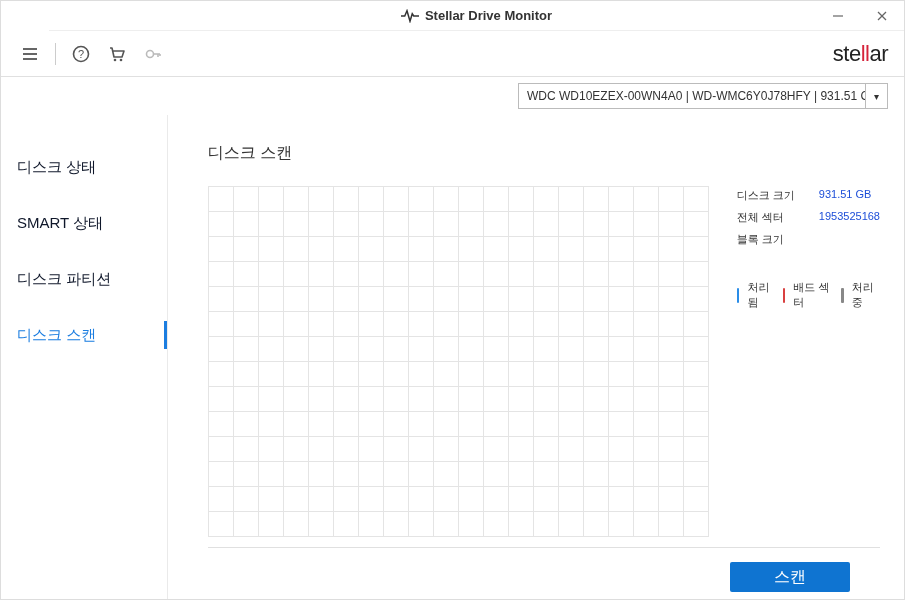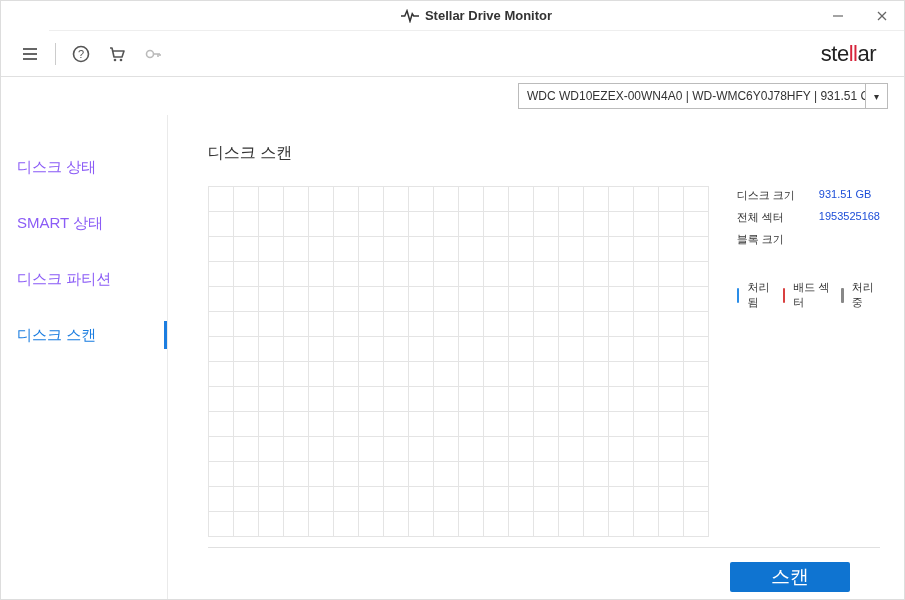--- a/index.html
+++ b/index.html
@@ -42,21 +42,21 @@
       position: relative;
     }
     .toolbar-left { display: flex; align-items: center; gap: 2px; }
     .tool-btn {
       width: 34px; height: 34px;
       display: flex; align-items: center; justify-content: center;
       color: #555; cursor: pointer; border-radius: 3px;
     }
     .tool-sep { width: 1px; height: 22px; background: #ccc; margin: 0 6px; }
     .logo {
-      position: absolute; right: 28px; top: 50%; transform: translateY(-50%);
+      position: absolute; right: 16px; top: 50%; transform: translateY(-50%);
       font-size: 22px; font-weight: 400; letter-spacing: -0.5px; color: #222;
     }
     .logo .ll { color: #d6233a; }
 
     
     .drive-row {
       height: 38px;
       display: flex; align-items: center; justify-content: flex-end;
       padding: 0 16px;
     }
@@ -78,21 +78,21 @@
 
     
     .body { display: flex; height: calc(600px - 30px - 46px - 38px); }
     .sidebar {
       width: 170px; padding-top: 24px;
       border-right: 1px solid #eaeaea;
     }
     .side-item {
       height: 56px; display: flex; align-items: center;
       padding-left: 16px; font-size: 15px; cursor: pointer;
-      position: relative; color: #8b5cf6;
+      position: relative; color: #0f172a;
     }
     .side-item.active { color: #1b7de0; }
     .side-item.active::after {
       content: ""; position: absolute; right: 0; top: 14px; bottom: 14px;
       width: 3px; background: #1b7de0;
     }
 
     .main { flex: 1; padding: 28px 24px 16px 40px; display: flex; flex-direction: column; }
     .page-title { font-size: 16px; margin-bottom: 22px; }
     .scan-body { flex: 1; display: flex; gap: 28px; }
@@ -124,21 +124,21 @@
     .lb-red { background: #d94040; }
     .lb-gray { background: #888; }
 
     
     .footer {
       display: flex; justify-content: flex-end; padding: 14px 30px 0 0;
       border-top: 1px solid #e0e0e0; margin-top: 10px;
     }
     .primary-btn {
       background: #0f74d1; color: #fff; border: none;
-      width: 120px; height: 30px; font-size: 19px; cursor: pointer;
+      width: 120px; height: 30px; font-size: 16px; cursor: pointer;
       border-radius: 2px;
     }
   </style>
 </head>
 <body>
 
 <div class="titlebar">
   <div class="titlebar-content">
     <span class="app-icon">
       <svg width="18" height="14" viewBox="0 0 24 18">

